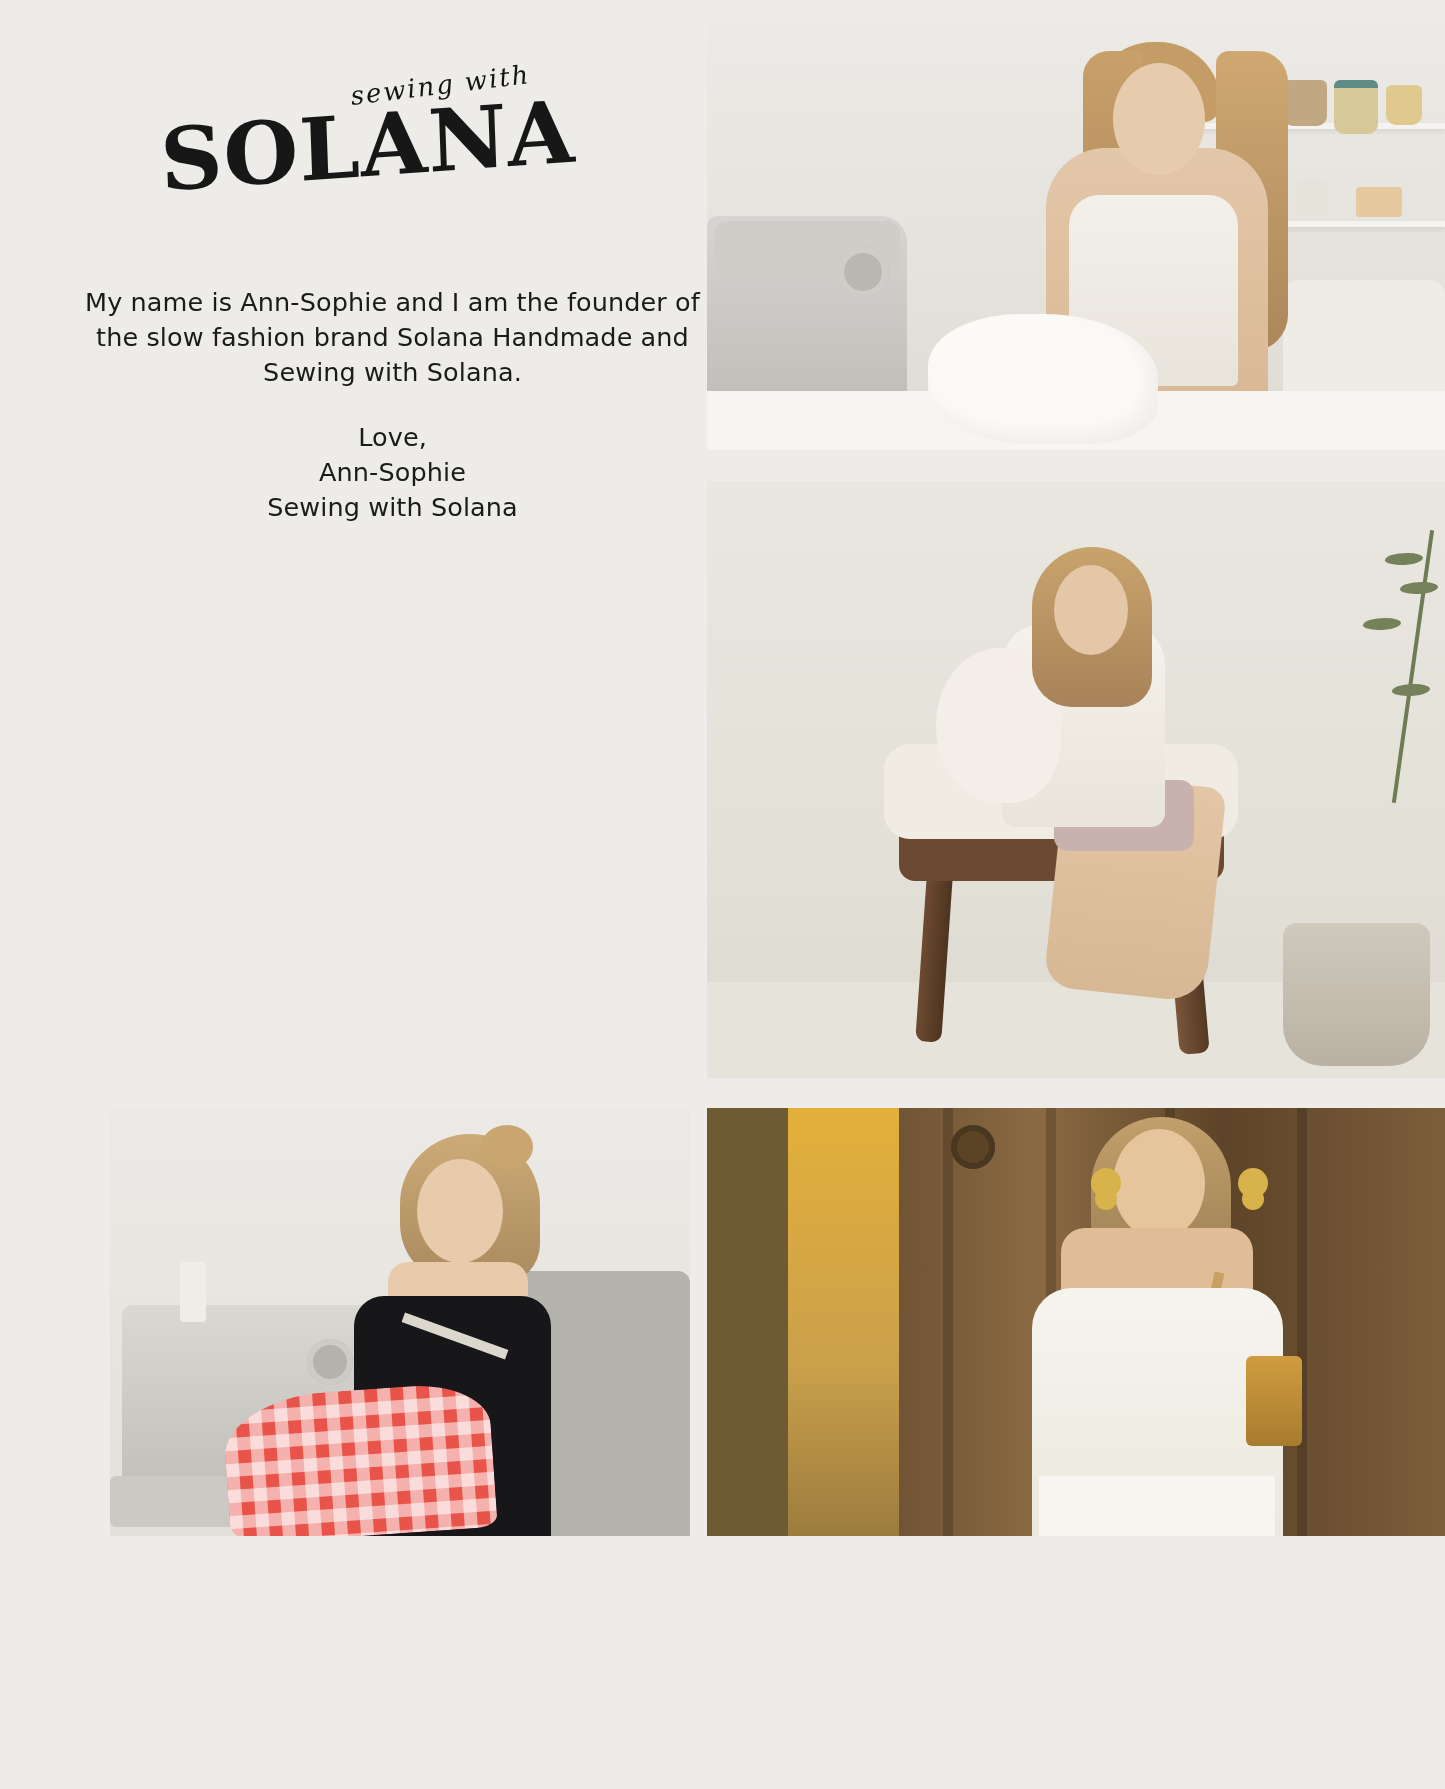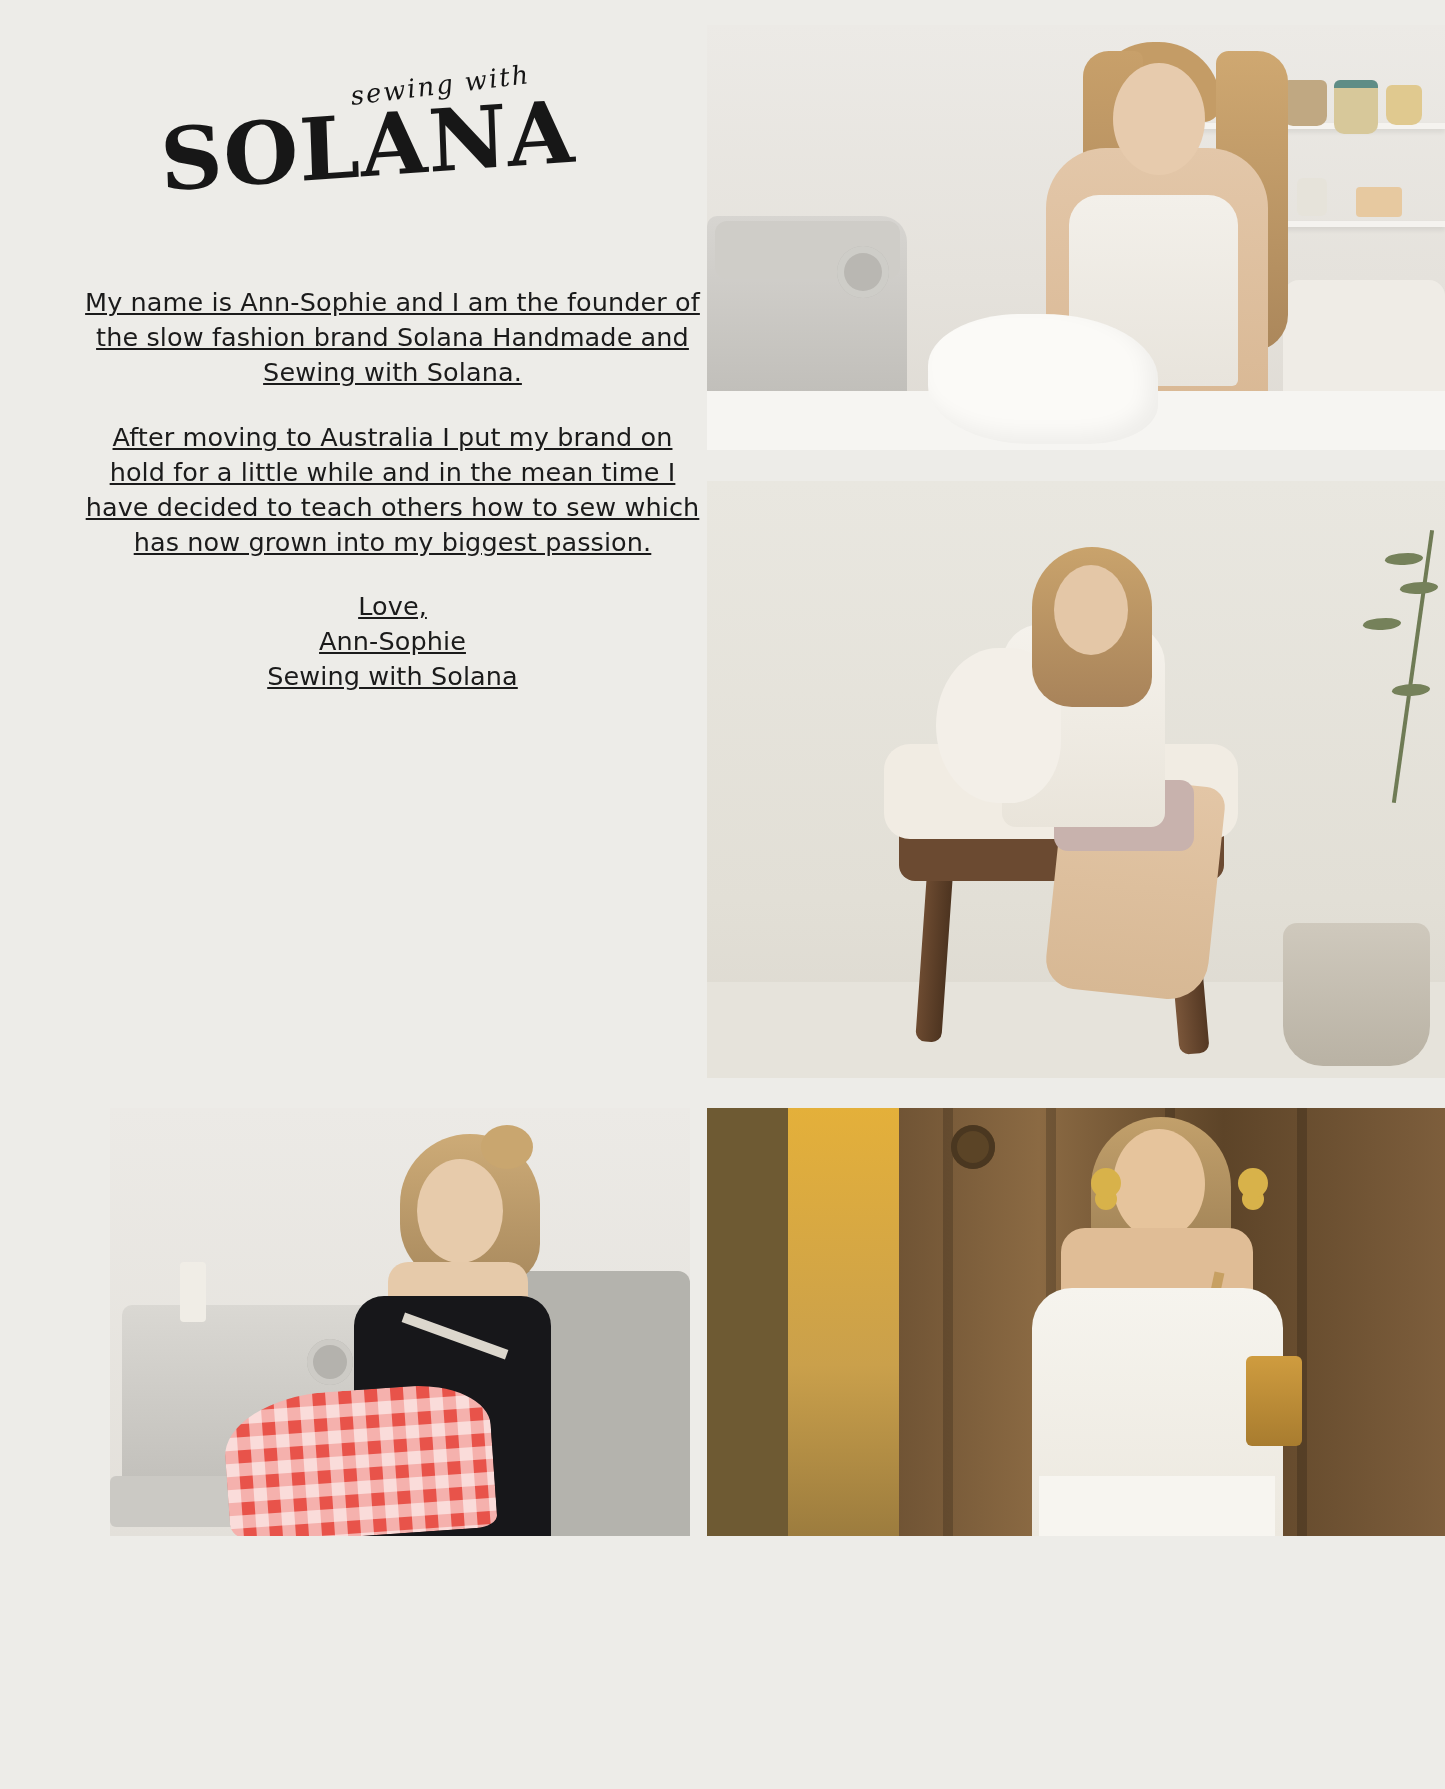--- a/index.html
+++ b/index.html
@@ -68,21 +68,20 @@
     width: 615px;
     text-align: center;
     font-family: "DejaVu Sans", sans-serif;
     font-size: 25.5px;
     line-height: 1.37;
     color: #1b1b1b;
     letter-spacing: 0.1px;
   }
   .body-text p {
     margin: 0 0 30px 0;
-    text-decoration: underline;
   }
   .body-text p:last-child {
     margin-bottom: 1px;
   }
   .signoff {
     white-space: pre-line;
   }
 
   
   .photo {
@@ -213,21 +212,20 @@
 
   <div class="left-col">
 
     <div class="logo-wrap">
       <div class="logo-script">sewing with</div>
       <div class="logo-main">SOLANA</div>
     </div>
 
     <div class="body-text">
       <p>My name is Ann-Sophie and I am the founder of the slow fashion brand Solana Handmade and Sewing with Solana.</p>
-      <p>After moving to Australia I put my brand on hold for a little while and in the mean time I have decided to teach others how to sew which has now grown into my biggest passion.</p>
       <p class="signoff">Love,
 Ann-Sophie
 Sewing with Solana</p>
     </div>
   </div>
 
   <div class="photo" id="photo-portrait-sewing-machine">
     <div class="scene">
       <div class="sh p1-wall"></div>
       <div class="sh p1-shelf"></div>

